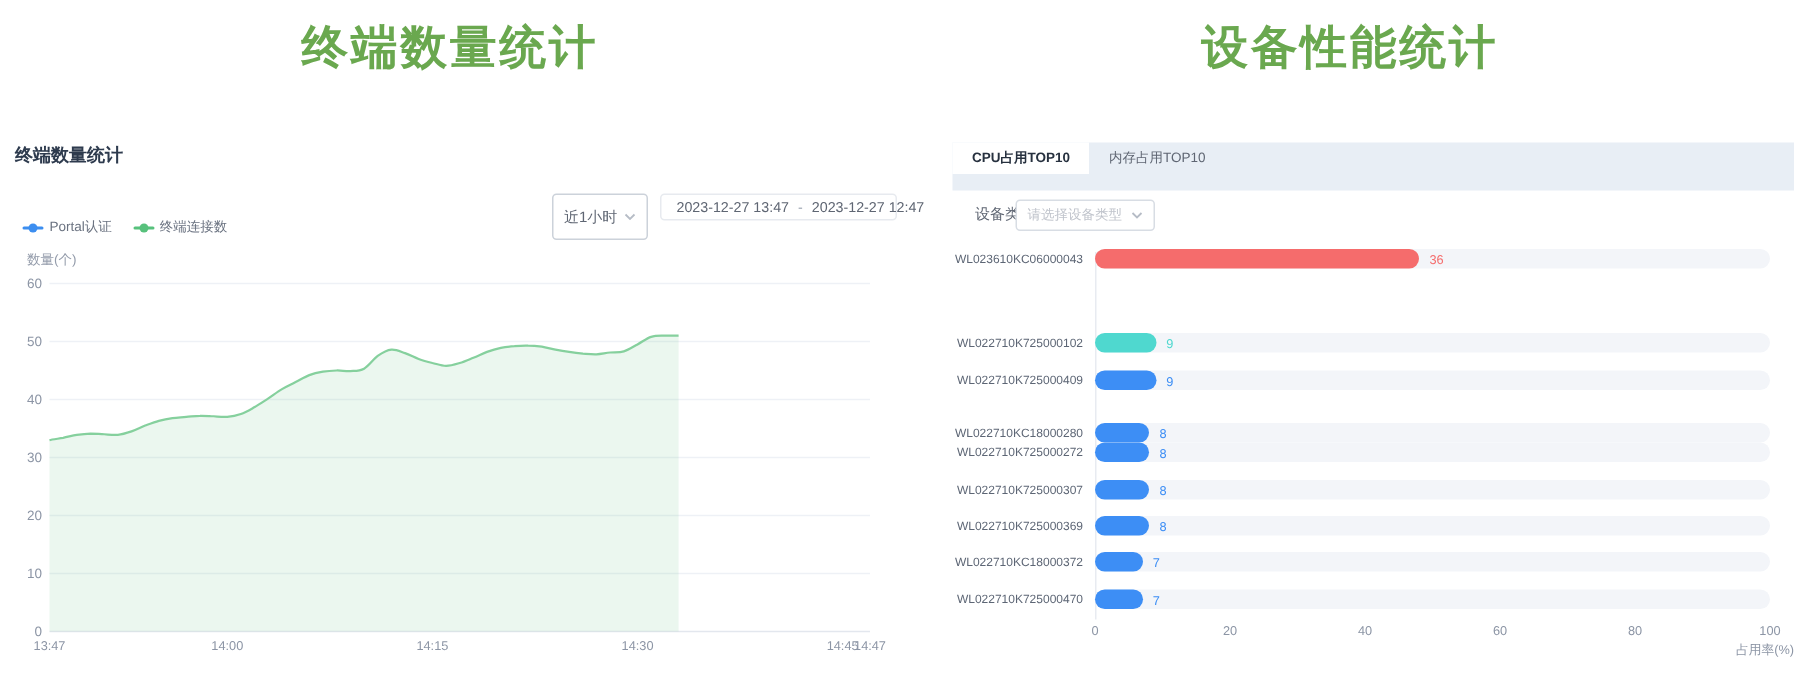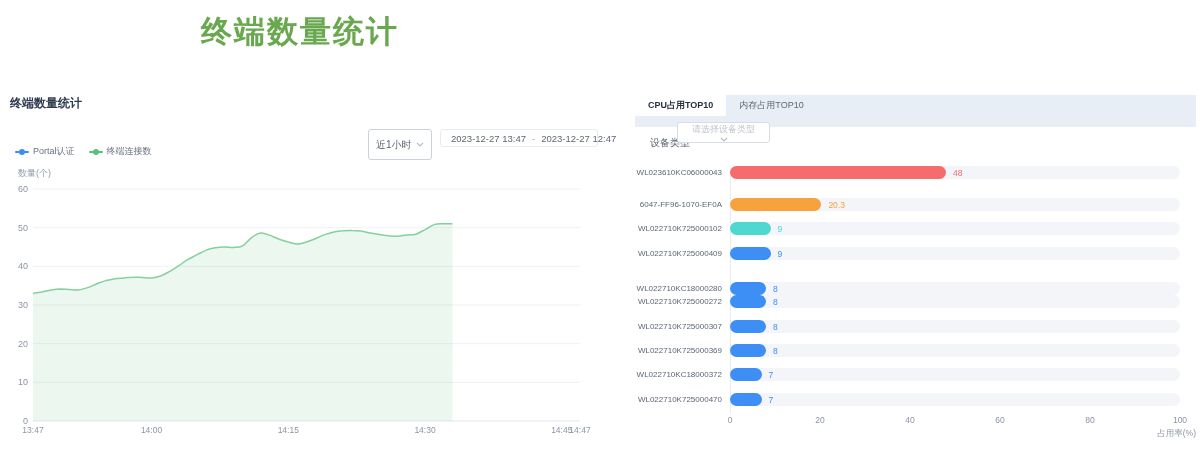--- a/index.html
+++ b/index.html
@@ -39,24 +39,24 @@
   #line-svg { position:absolute; left:0; top:0; }
 
   
   .tab-bar { position:absolute; left:35px; top:95px; width:561px; height:32px;
              background:#e8eef5; display:flex; }
   .tab { height:21px; line-height:21px; padding:0 13px; font-size:9px; color:#5f6673;
          cursor:pointer; white-space:nowrap; }
   .tab.active { background:#fff; color:#27313f; font-weight:bold; }
 
   .device-type-label { position:absolute; left:50px; top:136px; font-size:10px; color:#5f6673; }
-  .device-select { position:absolute; left:77px; top:122px; width:93px; height:21px;
+  .device-select { position:absolute; left:77px; top:133px; width:93px; height:21px;
                    border:1px solid #d8dde4; border-radius:3px; background:#fff;
                    display:flex; align-items:center; justify-content:space-between;
-                   padding:0 7px; cursor:pointer;flex-direction:column; }
+                   padding:0 7px; cursor:pointer; }
   .device-select .ph { font-size:9px; color:#c0c4cc; }
 
   #bar-chart { position:absolute; left:0; top:0; width:600px; height:456px; }
   .bar-axis-line { position:absolute; left:130px; top:168px; width:1px; height:245px; background:#e8ebf1; }
   .bar-row { position:absolute; left:0; height:13px; width:600px; }
   .bar-label { position:absolute; right:478px; top:2px; width:150px; text-align:right;
                font-size:8px; color:#5d6675; white-space:nowrap; }
   .bar-track { position:absolute; left:130px; top:0; width:450px; height:13px;
                background:#f3f5f9; border-radius:7px; }
   .bar-fill { position:absolute; left:0; top:0; height:13px; border-radius:7px; }
@@ -128,20 +128,21 @@
       <text x="288.26666666666665" y="433" text-anchor="middle" font-size="8.5" fill="#8c95a5">14:15</text>
       <text x="425.01666666666665" y="433" text-anchor="middle" font-size="8.5" fill="#8c95a5">14:30</text>
       <text x="561.7666666666667" y="433" text-anchor="middle" font-size="8.5" fill="#8c95a5">14:45</text>
       <text x="580" y="433" text-anchor="middle" font-size="8.5" fill="#8c95a5">14:47</text>
       <path d="M33.0,293.4C34.5,293.1 39.1,292.4 42.1,291.9C45.2,291.3 48.2,290.4 51.2,289.9C54.3,289.5 57.3,289.2 60.4,289.1C63.4,289.1 66.4,289.4 69.5,289.5C72.5,289.7 75.5,290.2 78.6,289.9C81.6,289.6 84.7,288.6 87.7,287.6C90.7,286.6 93.8,284.9 96.8,283.7C99.9,282.6 102.9,281.5 105.9,280.6C109.0,279.8 112.0,279.2 115.0,278.7C118.1,278.3 121.1,278.2 124.2,277.9C127.2,277.7 130.2,277.2 133.3,277.2C136.3,277.1 139.4,277.4 142.4,277.5C145.4,277.7 148.5,278.2 151.5,277.9C154.6,277.7 157.6,277.1 160.6,276.0C163.7,274.9 166.7,273.1 169.8,271.4C172.8,269.6 175.8,267.6 178.9,265.6C181.9,263.6 184.9,261.2 188.0,259.4C191.0,257.6 194.1,256.3 197.1,254.7C200.1,253.2 203.2,251.3 206.2,250.1C209.3,248.9 212.3,248.3 215.3,247.8C218.4,247.3 221.4,247.1 224.4,247.0C227.5,246.9 230.5,247.6 233.6,247.4C236.6,247.2 239.6,247.5 242.7,245.8C245.7,244.2 248.8,239.5 251.8,237.3C254.8,235.2 257.9,233.4 260.9,233.1C264.0,232.8 267.0,234.4 270.0,235.4C273.1,236.4 276.1,238.2 279.1,239.3C282.2,240.4 285.2,241.2 288.3,242.0C291.3,242.7 294.3,243.9 297.4,243.9C300.4,243.9 303.5,242.9 306.5,242.0C309.5,241.1 312.6,239.7 315.6,238.5C318.7,237.3 321.7,235.7 324.7,234.6C327.8,233.5 330.8,232.6 333.9,231.9C336.9,231.3 339.9,231.0 343.0,230.8C346.0,230.5 349.0,230.3 352.1,230.4C355.1,230.4 358.2,230.7 361.2,231.1C364.2,231.6 367.3,232.5 370.3,233.1C373.4,233.7 376.4,234.2 379.4,234.6C382.5,235.1 385.5,235.5 388.6,235.8C391.6,236.0 394.6,236.3 397.7,236.2C400.7,236.0 403.7,235.3 406.8,235.0C409.8,234.7 412.9,235.1 415.9,234.2C418.9,233.3 422.0,231.2 425.0,229.6C428.1,228.0 431.1,225.5 434.1,224.6C437.2,223.6 440.2,223.9 443.3,223.8C446.3,223.7 450.8,223.8 452.4,223.8L452.4,421L33.0,421Z" fill="rgba(133,208,157,0.16)" stroke="none"></path>
       <path d="M33.0,293.4C34.5,293.1 39.1,292.4 42.1,291.9C45.2,291.3 48.2,290.4 51.2,289.9C54.3,289.5 57.3,289.2 60.4,289.1C63.4,289.1 66.4,289.4 69.5,289.5C72.5,289.7 75.5,290.2 78.6,289.9C81.6,289.6 84.7,288.6 87.7,287.6C90.7,286.6 93.8,284.9 96.8,283.7C99.9,282.6 102.9,281.5 105.9,280.6C109.0,279.8 112.0,279.2 115.0,278.7C118.1,278.3 121.1,278.2 124.2,277.9C127.2,277.7 130.2,277.2 133.3,277.2C136.3,277.1 139.4,277.4 142.4,277.5C145.4,277.7 148.5,278.2 151.5,277.9C154.6,277.7 157.6,277.1 160.6,276.0C163.7,274.9 166.7,273.1 169.8,271.4C172.8,269.6 175.8,267.6 178.9,265.6C181.9,263.6 184.9,261.2 188.0,259.4C191.0,257.6 194.1,256.3 197.1,254.7C200.1,253.2 203.2,251.3 206.2,250.1C209.3,248.9 212.3,248.3 215.3,247.8C218.4,247.3 221.4,247.1 224.4,247.0C227.5,246.9 230.5,247.6 233.6,247.4C236.6,247.2 239.6,247.5 242.7,245.8C245.7,244.2 248.8,239.5 251.8,237.3C254.8,235.2 257.9,233.4 260.9,233.1C264.0,232.8 267.0,234.4 270.0,235.4C273.1,236.4 276.1,238.2 279.1,239.3C282.2,240.4 285.2,241.2 288.3,242.0C291.3,242.7 294.3,243.9 297.4,243.9C300.4,243.9 303.5,242.9 306.5,242.0C309.5,241.1 312.6,239.7 315.6,238.5C318.7,237.3 321.7,235.7 324.7,234.6C327.8,233.5 330.8,232.6 333.9,231.9C336.9,231.3 339.9,231.0 343.0,230.8C346.0,230.5 349.0,230.3 352.1,230.4C355.1,230.4 358.2,230.7 361.2,231.1C364.2,231.6 367.3,232.5 370.3,233.1C373.4,233.7 376.4,234.2 379.4,234.6C382.5,235.1 385.5,235.5 388.6,235.8C391.6,236.0 394.6,236.3 397.7,236.2C400.7,236.0 403.7,235.3 406.8,235.0C409.8,234.7 412.9,235.1 415.9,234.2C418.9,233.3 422.0,231.2 425.0,229.6C428.1,228.0 431.1,225.5 434.1,224.6C437.2,223.6 440.2,223.9 443.3,223.8C446.3,223.7 450.8,223.8 452.4,223.8" fill="none" stroke="#85d09d" stroke-width="1.5"></path>
     </svg>
 </div>
 
 <div class="panel" id="panel-right">
+  <div class="big-title">设备性能统计</div>
   <div class="tab-bar" id="tabbar">
       <div class="tab active">CPU占用TOP10</div>
       <div class="tab">内存占用TOP10</div>
     </div>
 
   <div class="device-type-label">设备类型</div>
   <div class="device-select">
     <span class="ph">请选择设备类型</span>
     <svg class="chev" width="8" height="5" viewBox="0 0 8 5">
         <polyline points="1,1 4,4 7,1" fill="none" stroke="#b6bcc6" stroke-width="1.2"></polyline>
@@ -149,28 +150,21 @@
   </div>
 
   <div id="bar-chart">
     <div class="bar-axis-line"></div>
     <div class="x-axis-name">占用率(%)</div>
   <div class="bar-row" style="top: 166px;">
         <div class="bar-label">WL023610KC06000043</div>
         <div class="bar-track">
           <div class="bar-fill" style="width:216.0px;background:#f56c6c"></div>
         </div>
-        <div class="bar-value" style="left:353px;color:#f56c6c">48</div>
-      </div>
-      <div class="bar-row" style="top: 197.8px;">
-        <div class="bar-label">6047-FF96-1070-EF0A</div>
-        <div class="bar-track">
-          <div class="bar-fill" style="width:91.4px;background:#f7a23d"></div>
-        </div>
-        <div class="bar-value" style="left:228.4px;color:#f7a23d">20.3</div>
+        <div class="bar-value" style="left:353px;color:#f56c6c">36</div>
       </div>
       <div class="bar-row" style="top: 222.2px;">
         <div class="bar-label">WL022710K725000102</div>
         <div class="bar-track">
           <div class="bar-fill" style="width:40.5px;background:#4fd8cf"></div>
         </div>
         <div class="bar-value" style="left:177.5px;color:#4fd8cf">9</div>
       </div>
       <div class="bar-row" style="top: 246.5px;">
         <div class="bar-label">WL022710K725000409</div>

